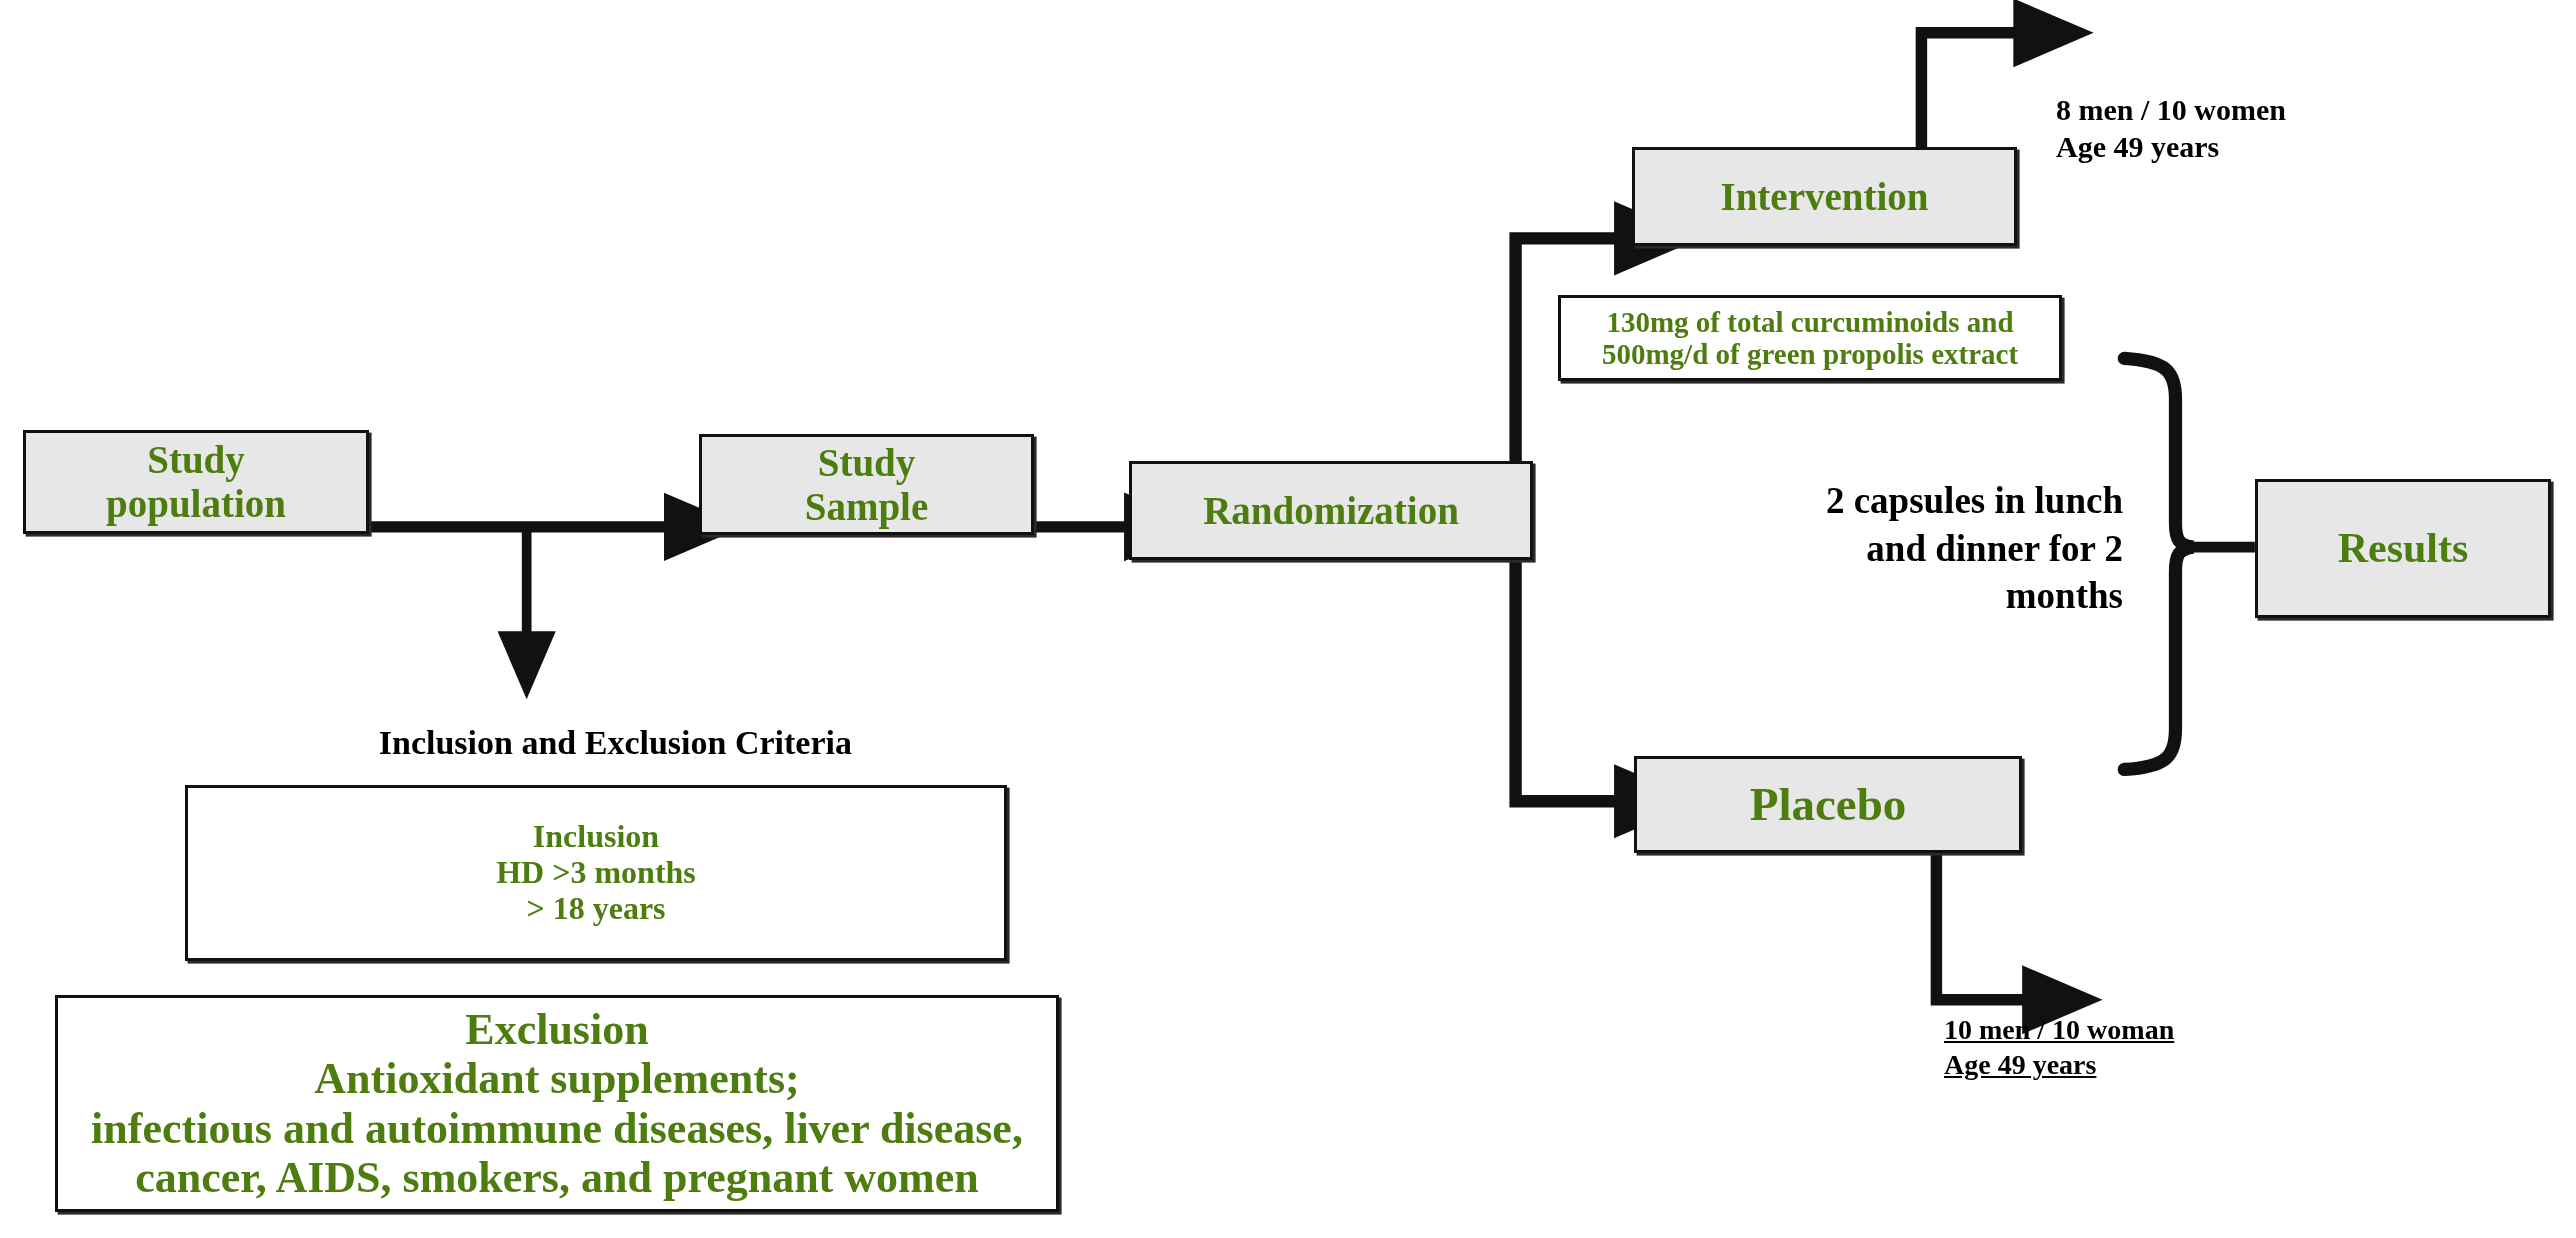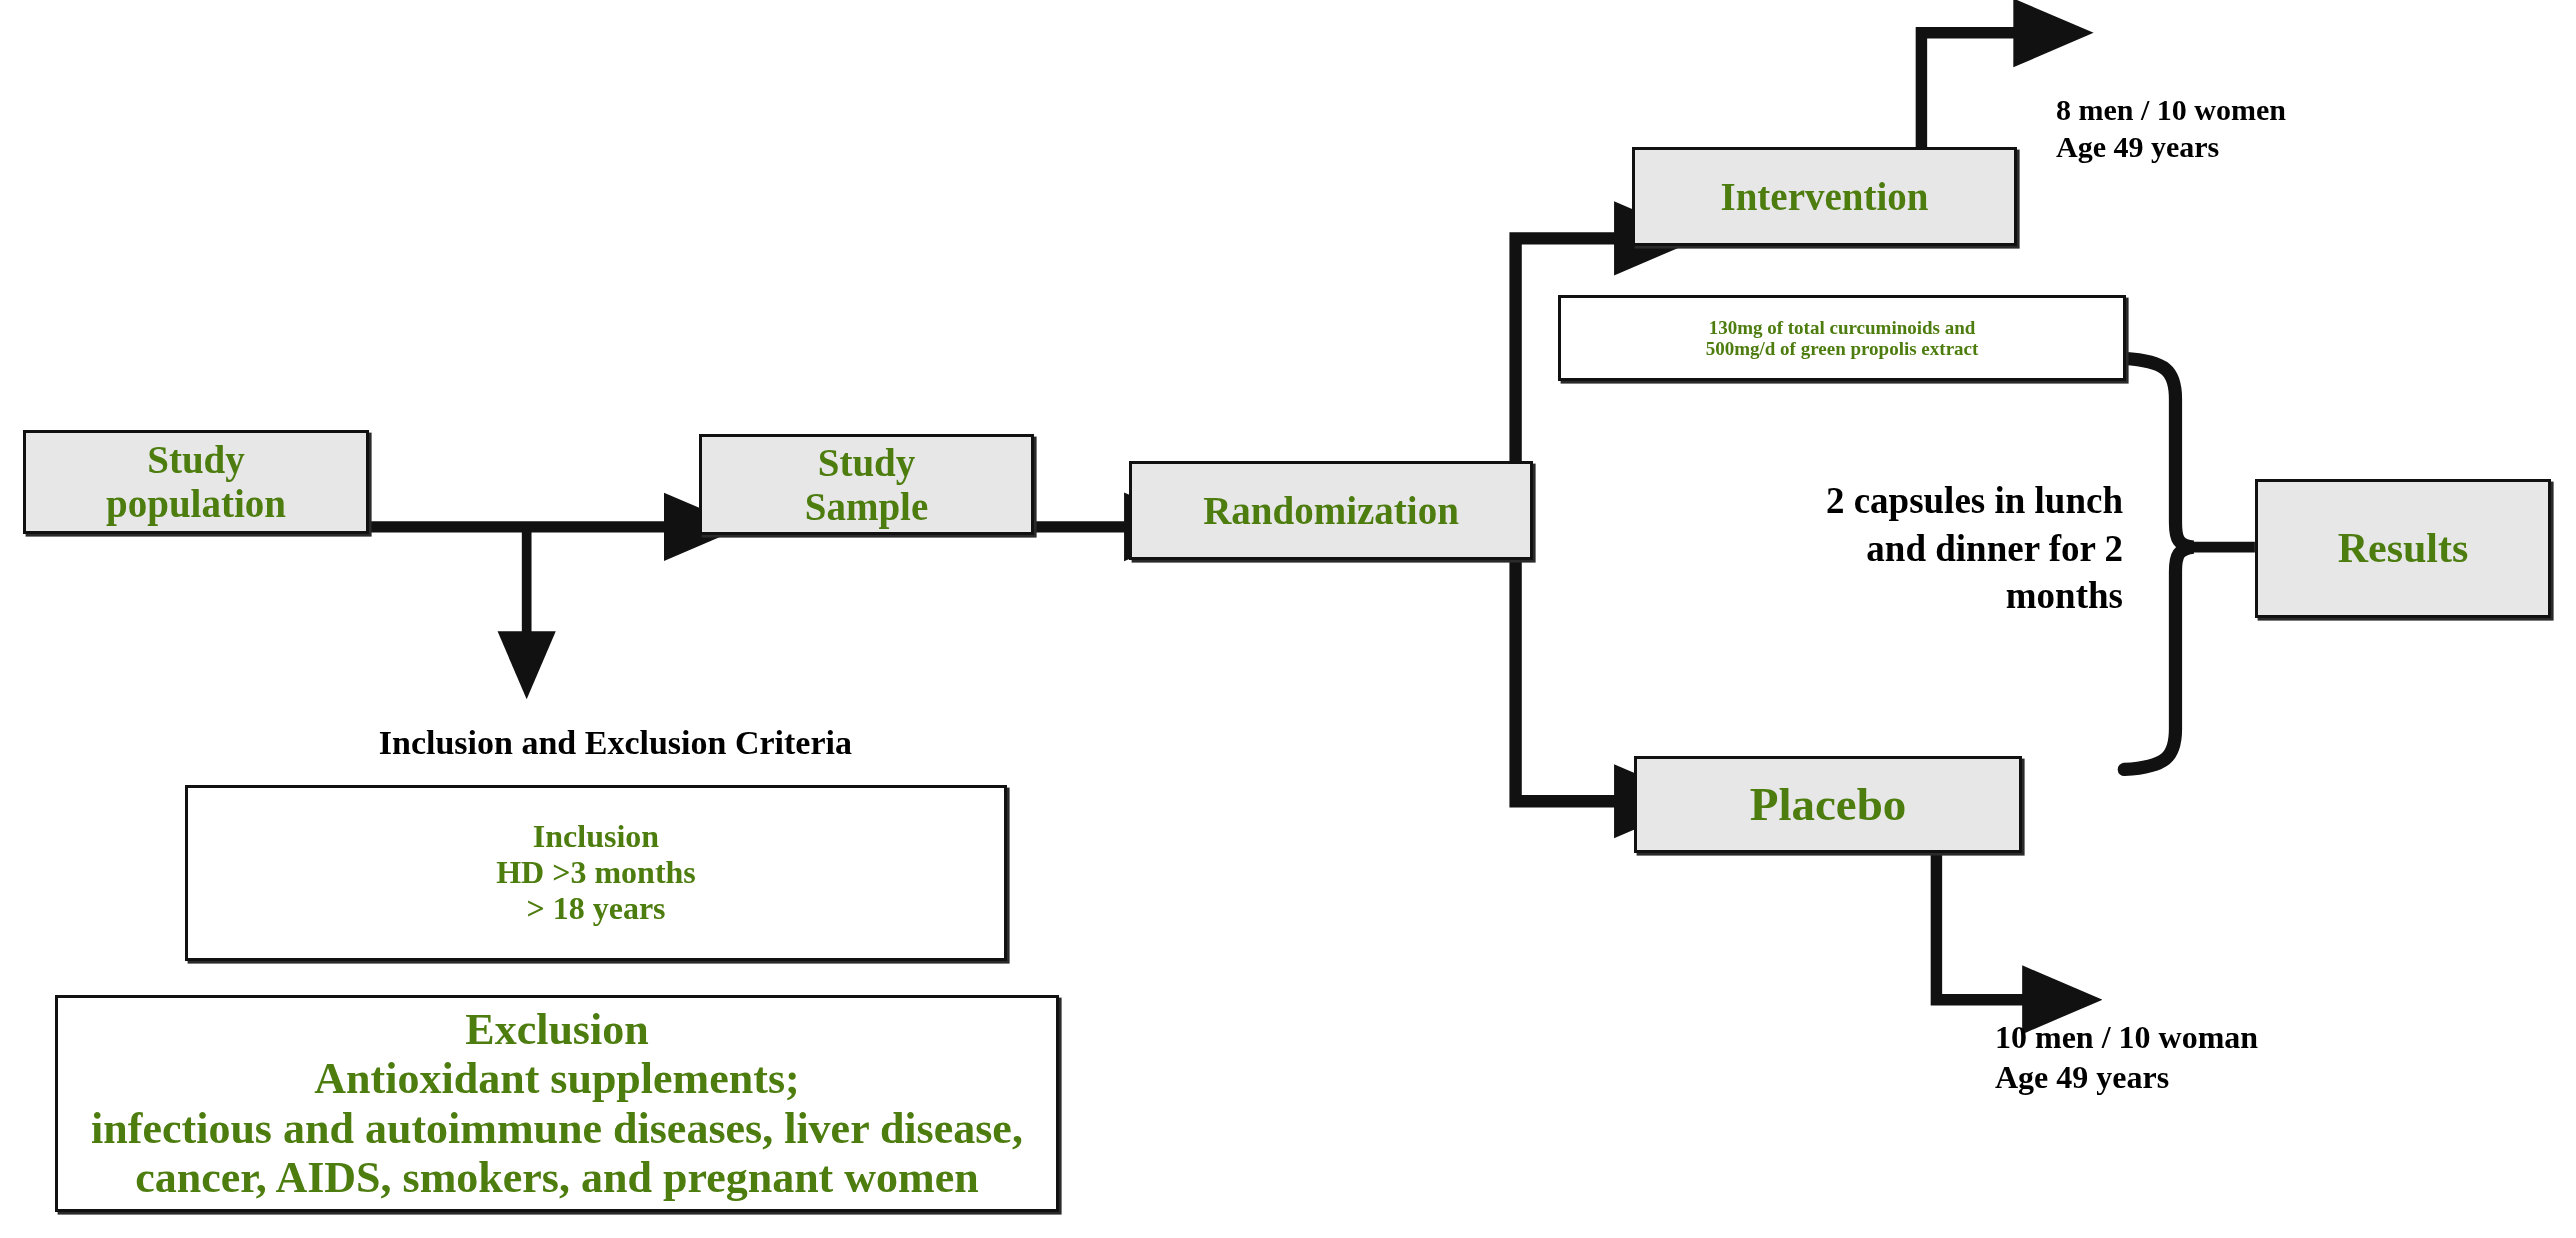--- a/index.html
+++ b/index.html
@@ -123,21 +123,21 @@
   </div>
 
   <div class="node filled" style="left:1129px; top:450px; width:404px; height:99px; font-size:39px;margin-top:11px;">
     <span class="lines">Randomization</span>
   </div>
 
   <div class="node filled" style="left:1632px; top:147px; width:385px; height:99px; font-size:39px;">
     <span class="lines">Intervention</span>
   </div>
 
-  <div class="node plain" style="left:1558px; top:295px; width:568px; height:86px; font-size:19px;">
+  <div class="node plain" style="left:1558px; top:295px; width:504px; height:86px; font-size:29px;">
     <span class="lines">130mg of total curcuminoids and
 500mg/d of green propolis extract</span>
   </div>
 
   <div class="node filled" style="left:1634px; top:756px; width:388px; height:97px; font-size:47px;">
     <span class="lines">Placebo</span>
   </div>
 
   <div class="node filled" style="left:2255px; top:479px; width:296px; height:139px; font-size:42px;align-items:center;">
     <span class="lines">Results</span>
@@ -164,19 +164,19 @@
     <span class="lines">2 capsules in lunch
 and dinner for 2
 months</span>
   </div>
 
   <div class="label left" style="left:2056px; top:53px; width:494px; font-size:30px;">
     <span class="lines">8 men / 10 women
 Age 49 years</span>
   </div>
 
-  <div class="label left" style="left:1995px; top:977px; width:494px; font-size:32px;">
+  <div class="label left" style="left:1944px; top:977px; width:494px; font-size:28px;text-decoration:underline;">
     <span class="lines">10 men / 10 woman
 Age 49 years</span>
   </div>
 
 </div>
 
 
 </body></html>

